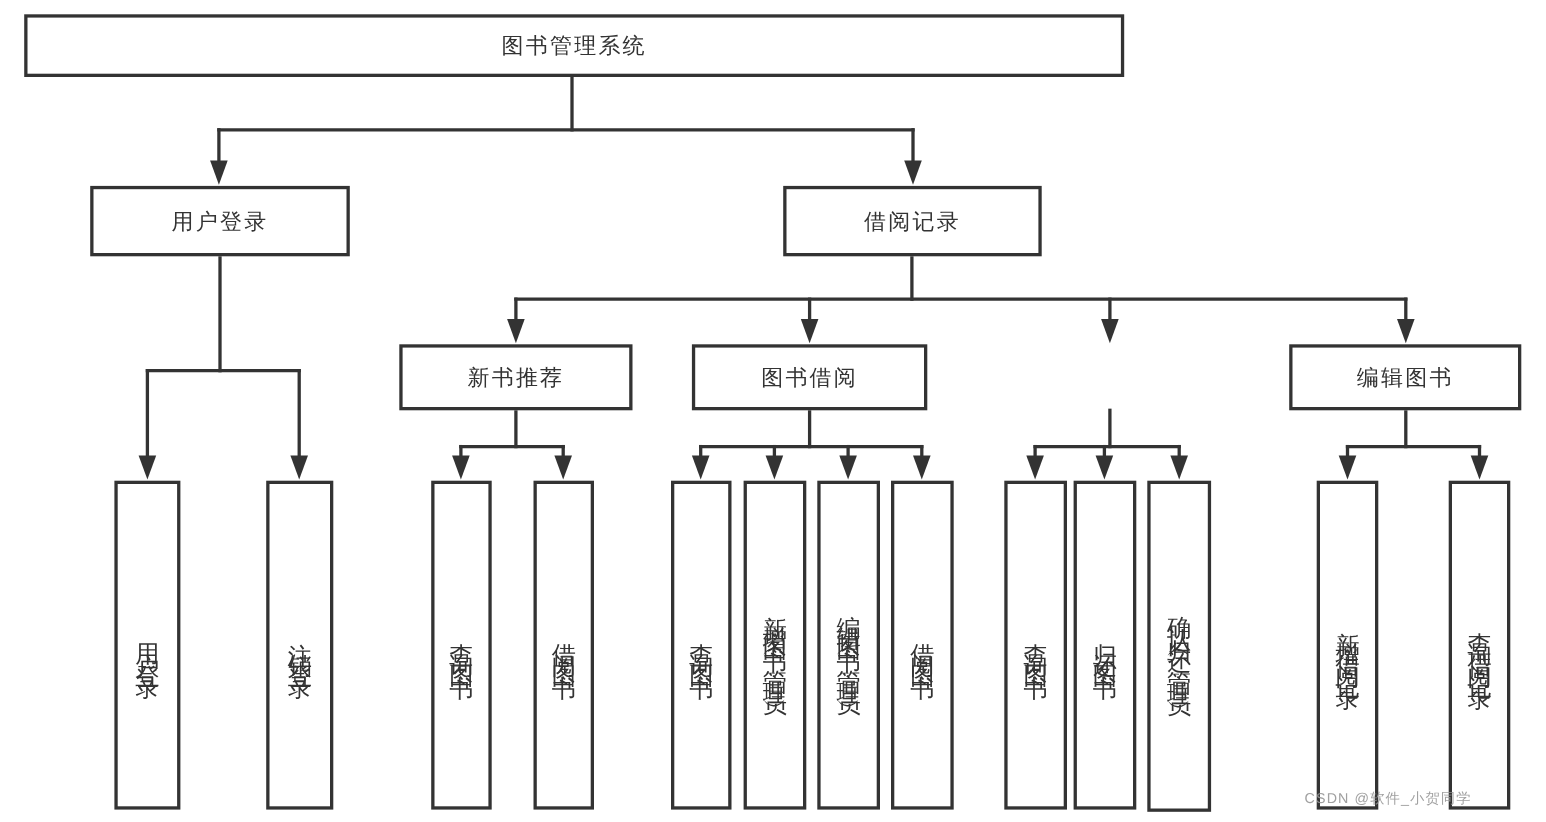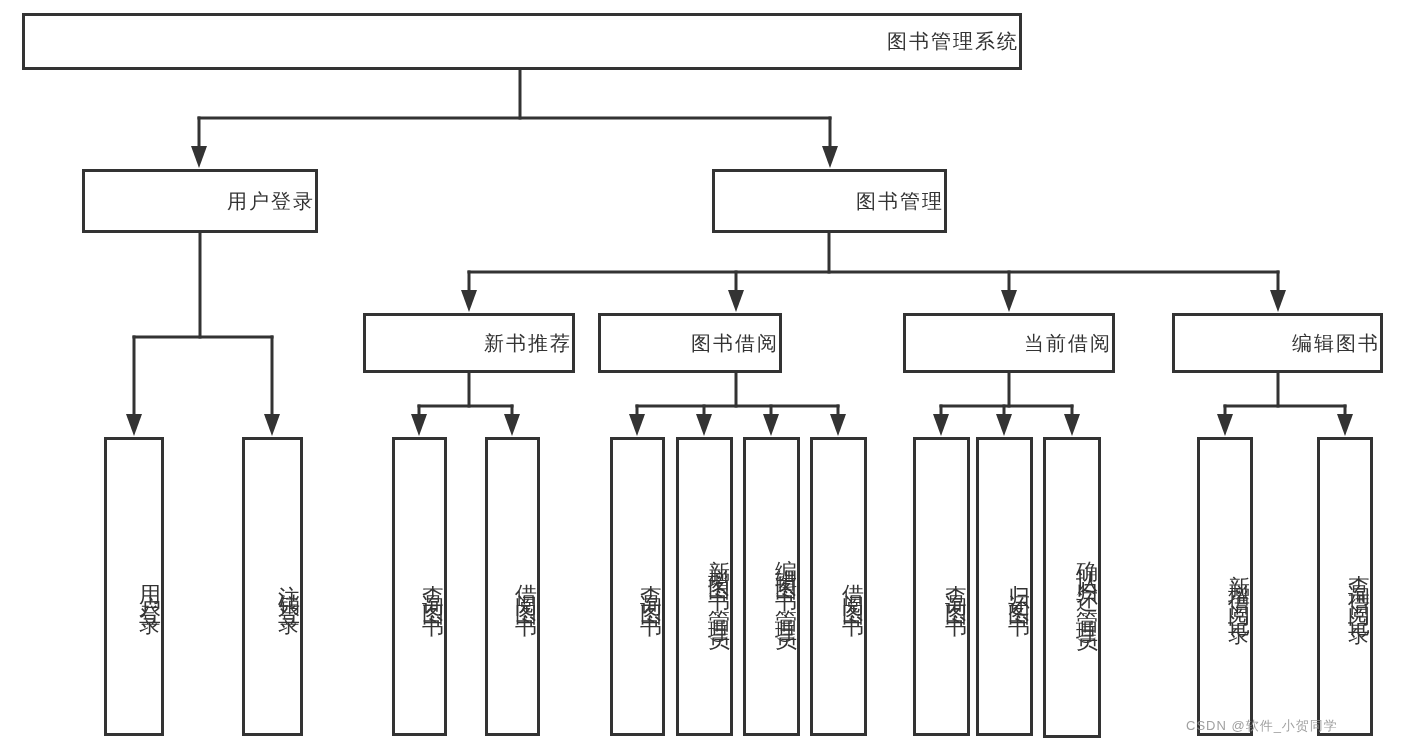--- a/index.html
+++ b/index.html
@@ -23,21 +23,21 @@
     stroke-linecap: square;
   }
   svg.connector-layer polygon { fill: #333333; }
   .node {
     position: absolute;
     box-sizing: border-box;
     background: #ffffff;
     border: 3px solid #333333;
     display: flex;
     align-items: center;
-    justify-content: flex-end;
+    justify-content: center;
     z-index: 2;
   }
   .hnode span {
     font-size: 20px;
     color: #333333;
     letter-spacing: 2px;
     white-space: nowrap;
   }
   .vnode span {
     writing-mode: vertical-rl;
@@ -140,31 +140,28 @@
   </svg>
 
   <div class="node hnode" style="left:22px; top:13px; width:1000px; height:57px;">
     <span>图书管理系统</span>
   </div>
 
   <div class="node hnode" style="left:82px; top:169px; width:236px; height:64px;">
     <span>用户登录</span>
   </div>
   <div class="node hnode" style="left:712px; top:169px; width:235px; height:64px;">
-    <span>图书管理</span>
+    <span>借阅记录</span>
   </div>
 
   <div class="node hnode" style="left:363px; top:313px; width:212px; height:60px;">
     <span>新书推荐</span>
   </div>
-  <div class="node hnode" style="left:598px; top:313px; width:184px; height:60px;">
+  <div class="node hnode" style="left:629px; top:313px; width:214px; height:60px;">
     <span>图书借阅</span>
-  </div>
-  <div class="node hnode" style="left:903px; top:313px; width:212px; height:60px;">
-    <span>当前借阅</span>
   </div>
   <div class="node hnode" style="left:1172px; top:313px; width:211px; height:60px;">
     <span>编辑图书</span>
   </div>
 
   <div class="node vnode" style="left:104px; top:437px; width:60px; height:299px;">
     <span>用户登录</span>
   </div>
   <div class="node vnode" style="left:242px; top:437px; width:61px; height:299px;">
     <span>注销登录</span>

